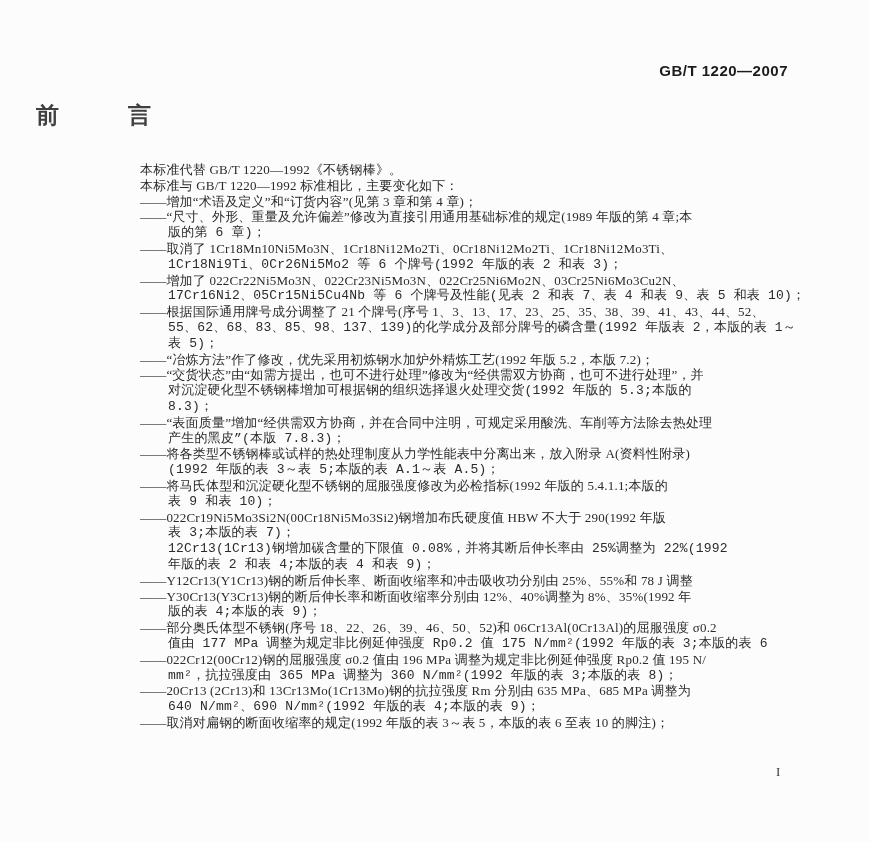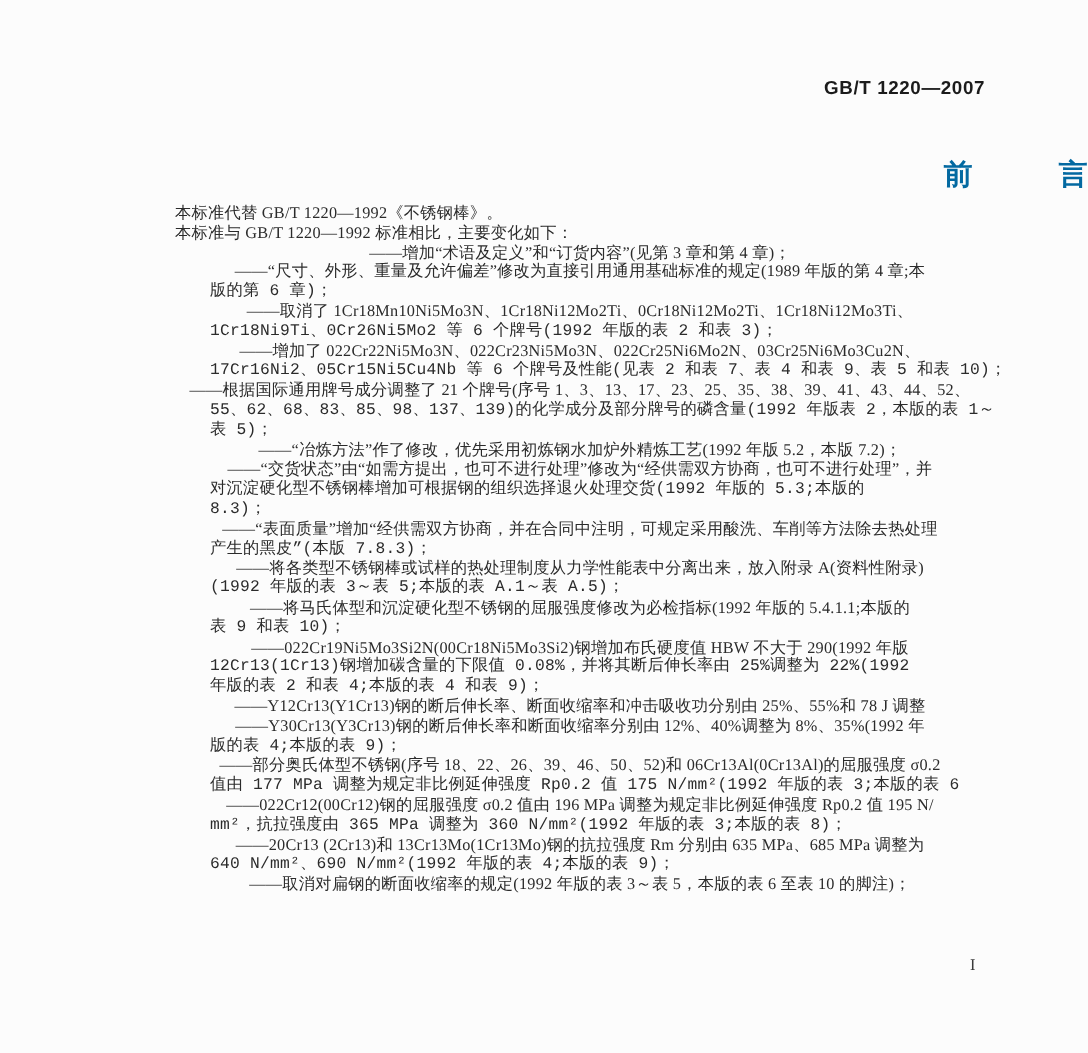--- a/index.html
+++ b/index.html
@@ -12,36 +12,36 @@
     font-family:"Liberation Serif","DejaVu Serif",serif;
     color:#262626;
   }
   .std-code{
     position:absolute;top:62px;right:82px;
     font-family:"Liberation Sans","DejaVu Sans",sans-serif;
     font-weight:700;font-size:15px;letter-spacing:0.5px;
     color:#1b1b1b;
   }
   .doc-title{
-    position:absolute;top:124px;left:36px;width:834px;
-    text-align:right;
+    position:absolute;top:100px;left:36px;width:834px;
+    text-align:left;
     font-family:"Liberation Sans","DejaVu Sans",sans-serif;
-    font-weight:700;font-size:23px;color:#0369a1;
+    font-weight:700;font-size:23px;color:#404040;
   }
   .content{
     position:absolute;left:140px;top:162px;width:648px;
   }
   .ln{
     height:15.8px;line-height:15.8px;
     font-size:13px;letter-spacing:0.2px;
     white-space:nowrap;
     color:#2b2b2b;
   }
   .ln-para{padding-left:0;}
-  .ln-item{padding-left:0;text-align:center;}
+  .ln-item{padding-left:0;}
   .ln-cont{padding-left:28px;font-family:Liberation Mono, monospace;}
   .page-num{
     position:absolute;left:776px;top:764px;
     font-size:13px;color:#3a3a3a;
     font-family:"Liberation Serif","DejaVu Serif",serif;
   }
 </style>
 </head>
 <body>
 
@@ -68,20 +68,21 @@
     <div class="ln ln-item">——“交货状态”由“如需方提出，也可不进行处理”修改为“经供需双方协商，也可不进行处理”，并</div>
     <div class="ln ln-cont">对沉淀硬化型不锈钢棒增加可根据钢的组织选择退火处理交货(1992 年版的 5.3;本版的</div>
     <div class="ln ln-cont">8.3)；</div>
     <div class="ln ln-item">——“表面质量”增加“经供需双方协商，并在合同中注明，可规定采用酸洗、车削等方法除去热处理</div>
     <div class="ln ln-cont">产生的黑皮”(本版 7.8.3)；</div>
     <div class="ln ln-item">——将各类型不锈钢棒或试样的热处理制度从力学性能表中分离出来，放入附录 A(资料性附录)</div>
     <div class="ln ln-cont">(1992 年版的表 3～表 5;本版的表 A.1～表 A.5)；</div>
     <div class="ln ln-item">——将马氏体型和沉淀硬化型不锈钢的屈服强度修改为必检指标(1992 年版的 5.4.1.1;本版的</div>
     <div class="ln ln-cont">表 9 和表 10)；</div>
     <div class="ln ln-item">——022Cr19Ni5Mo3Si2N(00Cr18Ni5Mo3Si2)钢增加布氏硬度值 HBW 不大于 290(1992 年版</div>
+    <div class="ln ln-cont">表 3;本版的表 7)；</div>
     <div class="ln ln-cont">12Cr13(1Cr13)钢增加碳含量的下限值 0.08%，并将其断后伸长率由 25%调整为 22%(1992</div>
     <div class="ln ln-cont">年版的表 2 和表 4;本版的表 4 和表 9)；</div>
     <div class="ln ln-item">——Y12Cr13(Y1Cr13)钢的断后伸长率、断面收缩率和冲击吸收功分别由 25%、55%和 78 J 调整</div>
     <div class="ln ln-item">——Y30Cr13(Y3Cr13)钢的断后伸长率和断面收缩率分别由 12%、40%调整为 8%、35%(1992 年</div>
     <div class="ln ln-cont">版的表 4;本版的表 9)；</div>
     <div class="ln ln-item">——部分奥氏体型不锈钢(序号 18、22、26、39、46、50、52)和 06Cr13Al(0Cr13Al)的屈服强度 σ0.2</div>
     <div class="ln ln-cont">值由 177 MPa 调整为规定非比例延伸强度 Rp0.2 值 175 N/mm²(1992 年版的表 3;本版的表 6</div>
     <div class="ln ln-item">——022Cr12(00Cr12)钢的屈服强度 σ0.2 值由 196 MPa 调整为规定非比例延伸强度 Rp0.2 值 195 N/</div>
     <div class="ln ln-cont">mm²，抗拉强度由 365 MPa 调整为 360 N/mm²(1992 年版的表 3;本版的表 8)；</div>
     <div class="ln ln-item">——20Cr13 (2Cr13)和 13Cr13Mo(1Cr13Mo)钢的抗拉强度 Rm 分别由 635 MPa、685 MPa 调整为</div>

